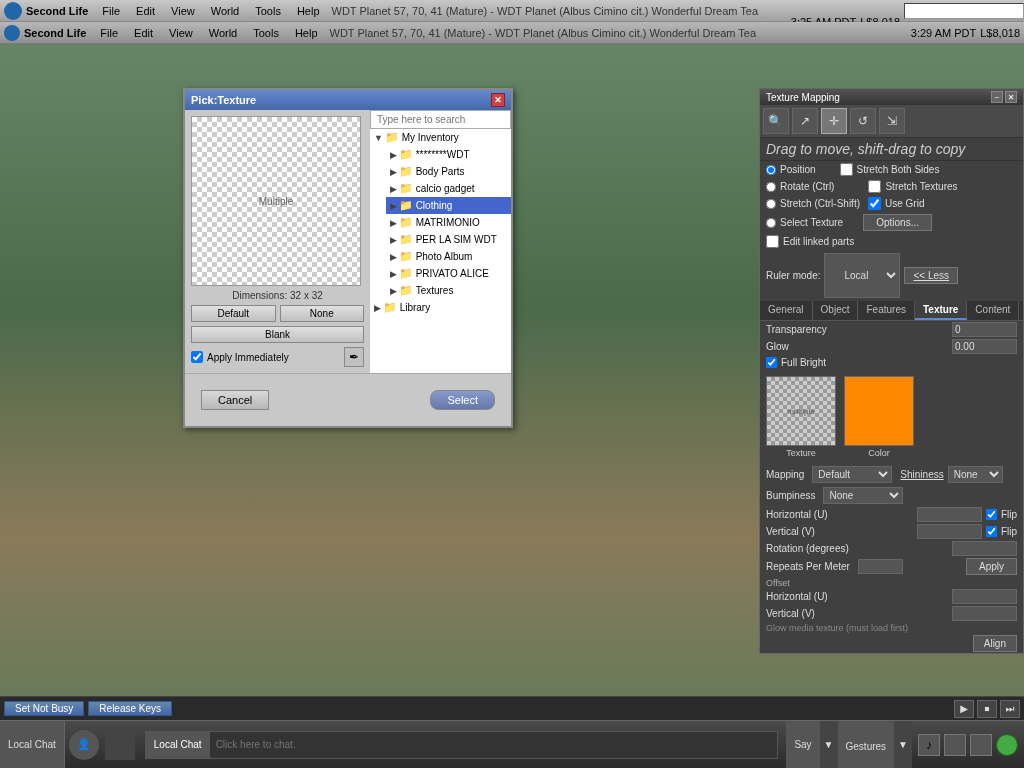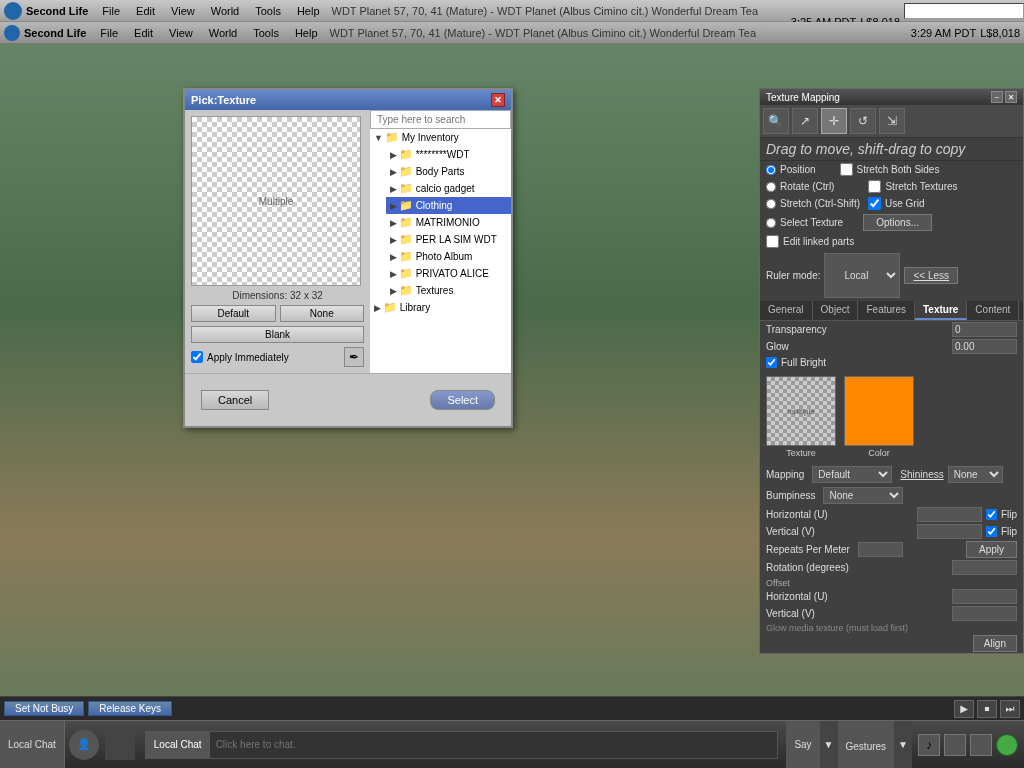--- a/index.html
+++ b/index.html
@@ -446,28 +446,28 @@
       <span>Flip</span>
     </div>
     <div class="tm-field-row">
       <span>Vertical (V)</span>
       <input type="text" class="tm-input" style="margin-left: auto;">
       <input type="checkbox" checked="" class="tm-checkbox" style="">
       <span>Flip</span>
     </div>
 
     <div class="tm-field-row">
+      <span>Rotation (degrees)</span>
+      <input type="text" class="tm-input" style="margin-left: auto;">
+    </div>
+
+    <div class="tm-field-row">
       <span>Repeats Per Meter</span>
       <input type="text" class="tm-input" style="margin-left: 4px; width: 45px;">
       <button class="tm-apply-btn" style="margin-left:auto;">Apply</button>
-    </div>
-
-    <div class="tm-field-row">
-      <span>Rotation (degrees)</span>
-      <input type="text" class="tm-input" style="margin-left: auto;">
     </div>
 
     <div class="tm-section-label">Offset</div>
     <div class="tm-field-row">
       <span>Horizontal (U)</span>
       <input type="text" class="tm-input" style="margin-left: auto;">
     </div>
     <div class="tm-field-row">
       <span>Vertical (V)</span>
       <input type="text" class="tm-input" style="margin-left: auto;">

